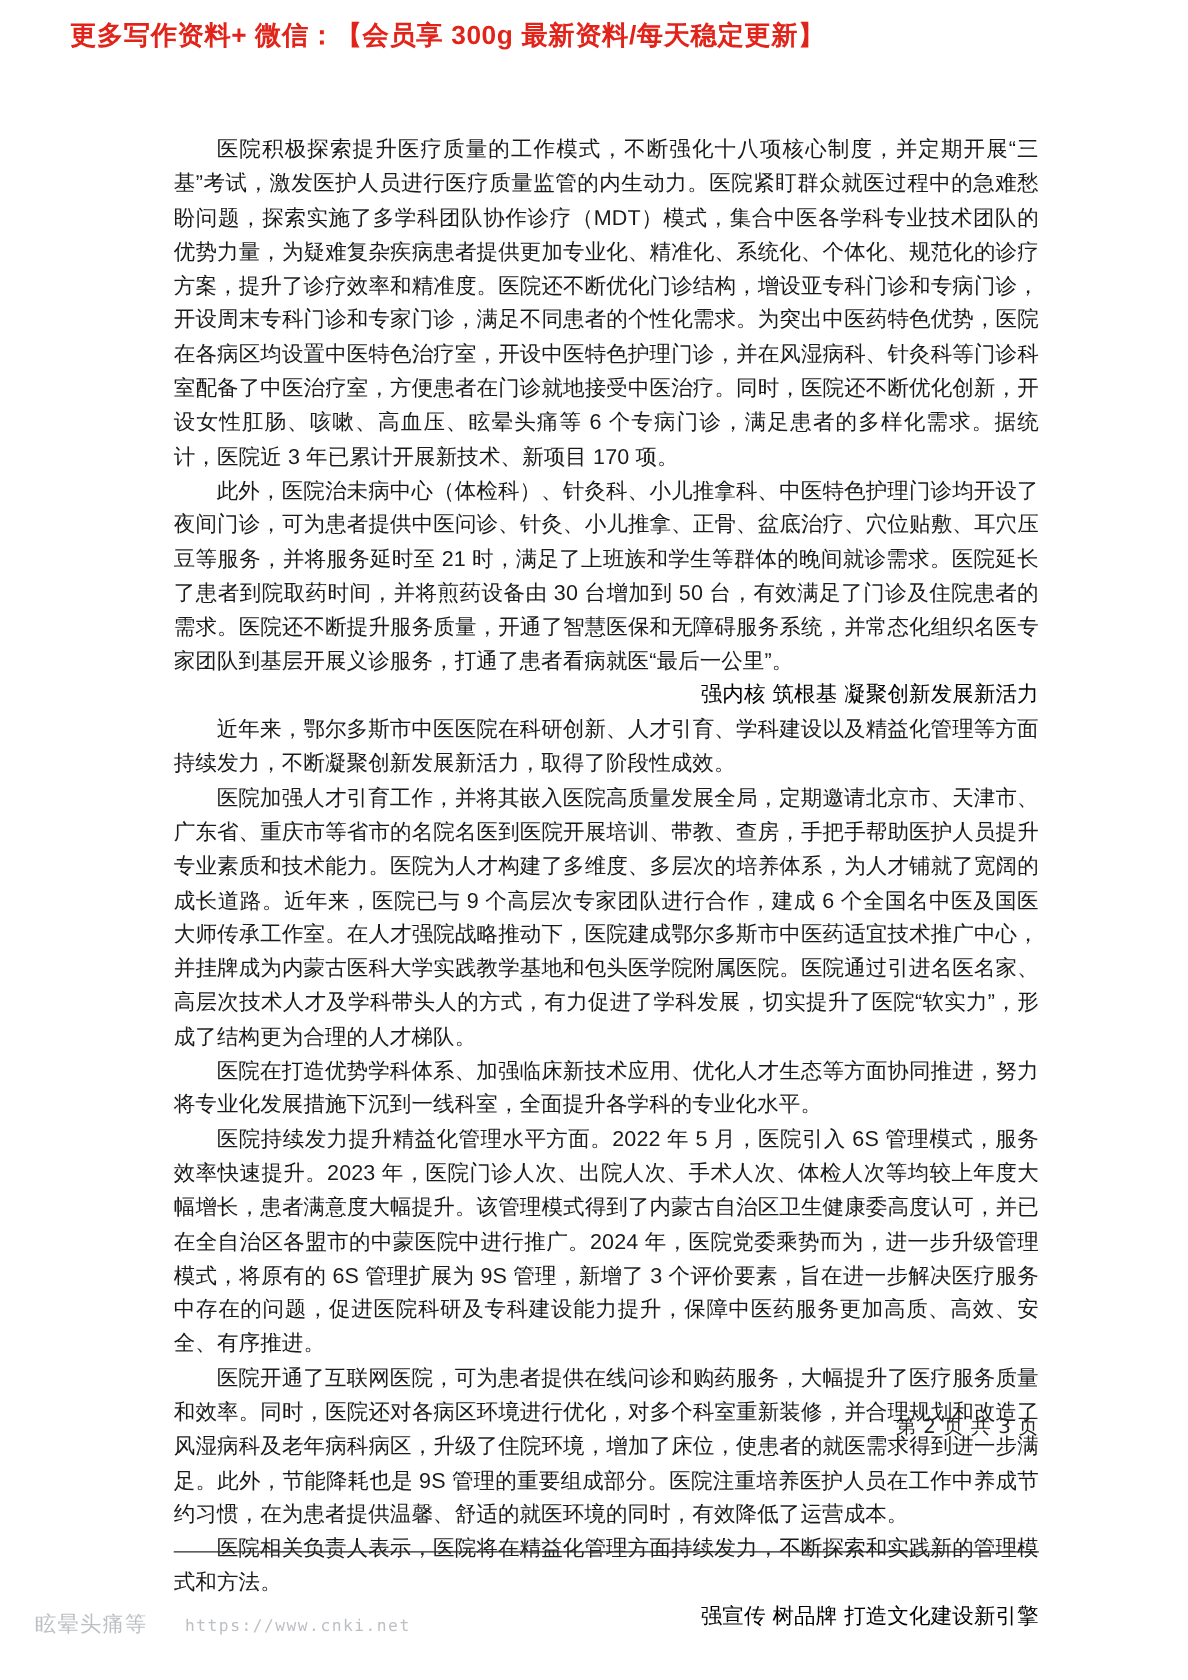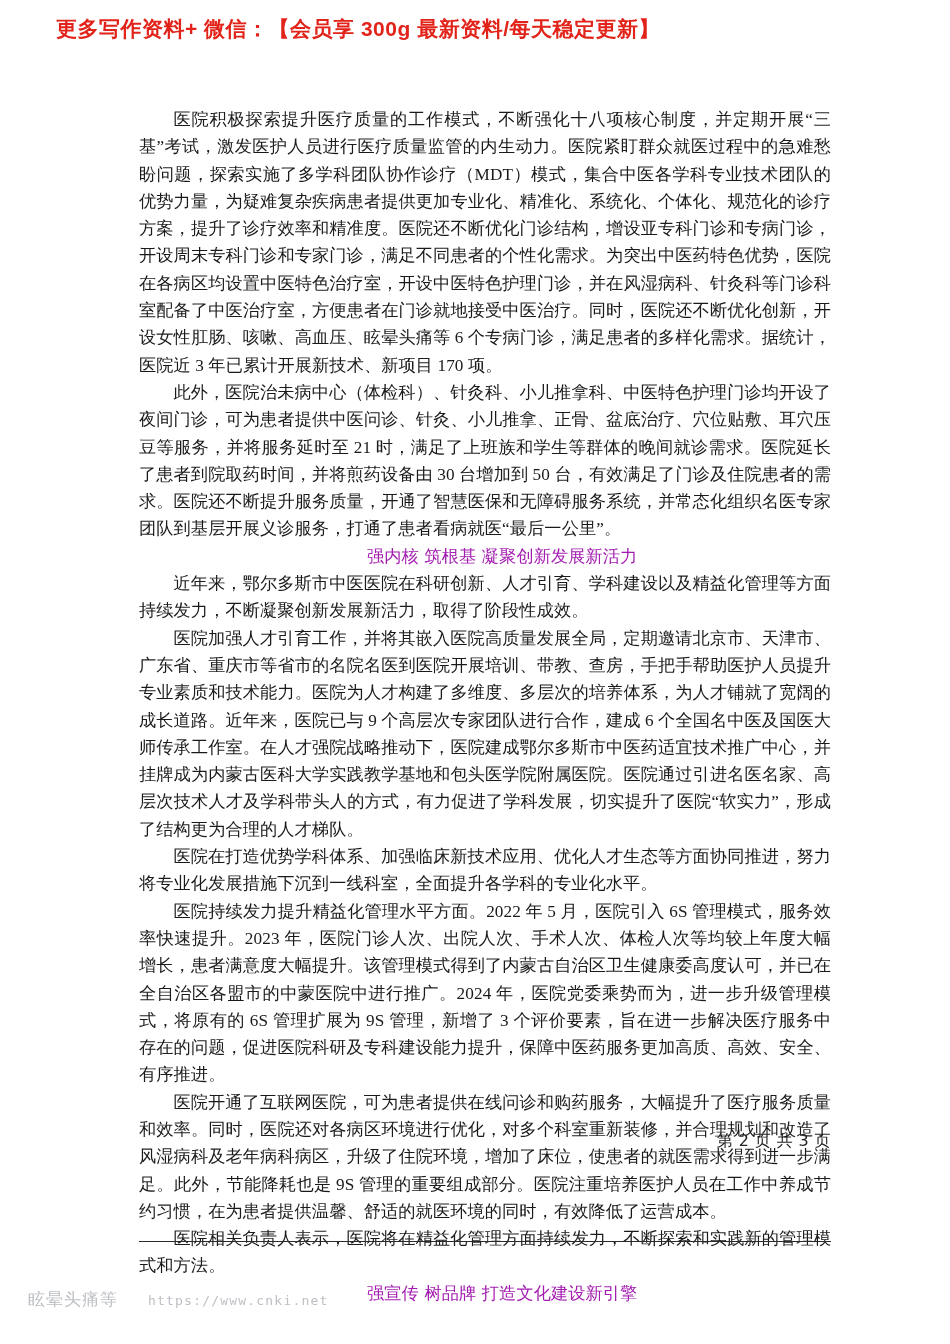--- a/index.html
+++ b/index.html
@@ -51,31 +51,31 @@
   }
 
   p.para {
     margin: 0;
     font-size: 17.2px;
     line-height: 27.3px;
     color: #1a1a1a;
     text-align: justify;
     text-justify: inter-ideograph;
     text-indent: 2em;
-    font-family: Liberation Serif, serif;
+    font-family: Liberation Sans, sans-serif;
     letter-spacing: 0.1px;
     word-break: break-all;
   }
 
   p.heading {
     margin: 0;
     font-size: 17.2px;
     line-height: 27.3px;
-    color: #a21caf;
-    text-align: center;
+    color: #000000;
+    text-align: right;
     text-indent: 2em;
     font-family: "DejaVu Sans", "Liberation Sans", sans-serif;
     letter-spacing: 0.1px;
   }
 
   
   .page-number {
     position: absolute;
     left: 0;
     top: 1131px;

